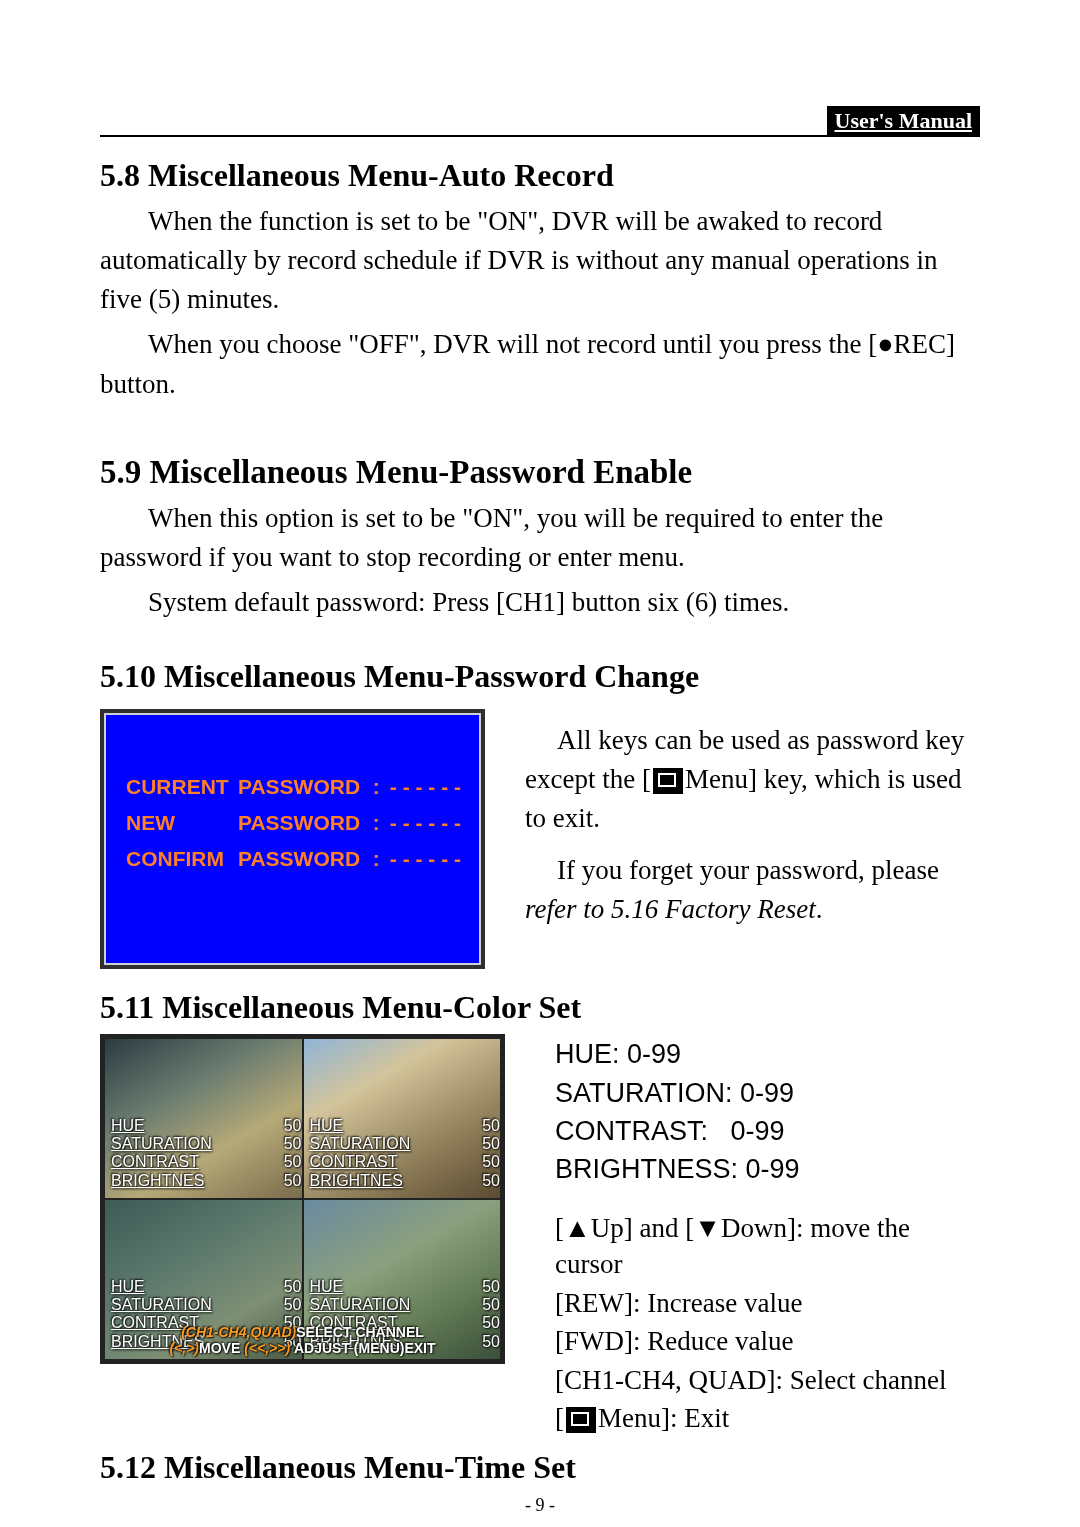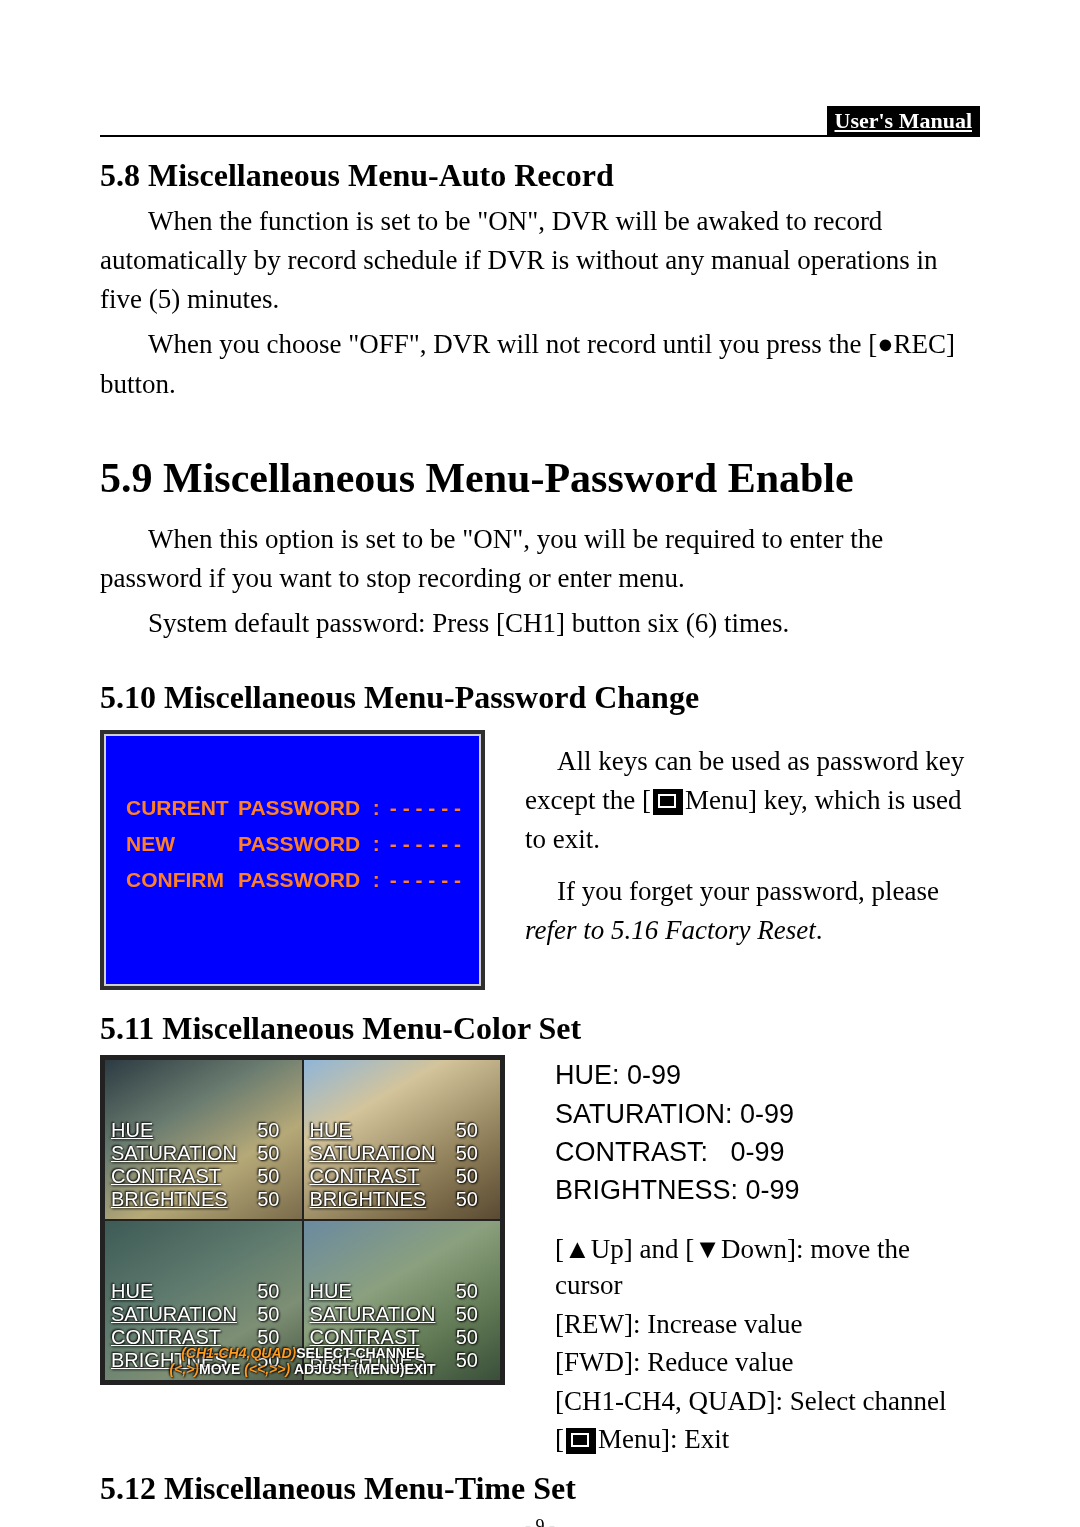--- a/index.html
+++ b/index.html
@@ -34,22 +34,22 @@
     margin-bottom: -1px;
     border-bottom: 1.5px
   }
   .manual-tag span { text-decoration: underline; }
   h3.section {
     font-size: 32px;
     font-weight: bold;
     margin: 20px 0 8px 0;
   }
   h3.big {
-    font-size: 42px;
-    margin: 50px 0 18px 0;
+    font-size: 33px;
+    margin: 50px 0 8px 0;
   }
   p.body {
     font-size: 27px;
     line-height: 1.45;
     margin: 6px 0;
     text-align: left;
   }
   p.indent { text-indent: 48px; }
   .bold { font-weight: normal; }
   .italic { font-style: italic; }
@@ -112,23 +112,23 @@
     overflow:hidden;
     background: linear-gradient(#8a7a5a,#6b8566);
     border:1px solid #222;
   }
   .quad.q1 { background: linear-gradient(150deg,#2c3b42 0%,#6a7c70 35%, #b6a978 65%, #7a6b4b 100%);}
   .quad.q2 { background: linear-gradient(150deg,#8fb5d8 0%, #d3c49b 30%, #8b7b56 70%, #5a4a32 100%);}
   .quad.q3 { background: linear-gradient(150deg,#3d5a55 0%, #5e7a6e 40%, #7d8f74 70%, #4a5a45 100%);}
   .quad.q4 { background: linear-gradient(150deg,#6a8aa0 0%, #8ba07e 40%, #627a55 70%, #3a4f3a 100%);}
   .quad-inner {
     position:absolute;
-    left:6px; right:22px; bottom:8px;
+    left:6px; right:0; bottom:8px;
     color:#fff;
-    font-size:20px;
+    font-size:16px;
     text-shadow: 1px 1px 2px #000, -1px -1px 2px #000;
   }
   .qline{ display:flex; justify-content:space-between; line-height:1.15;}
   .qline span:first-child{ text-decoration: underline; text-decoration-thickness:1px;}
   .hint {
     position:absolute;
     left:0; right:0; bottom:4px;
     text-align:center;
     color:#fff;
     font-size:14px;

